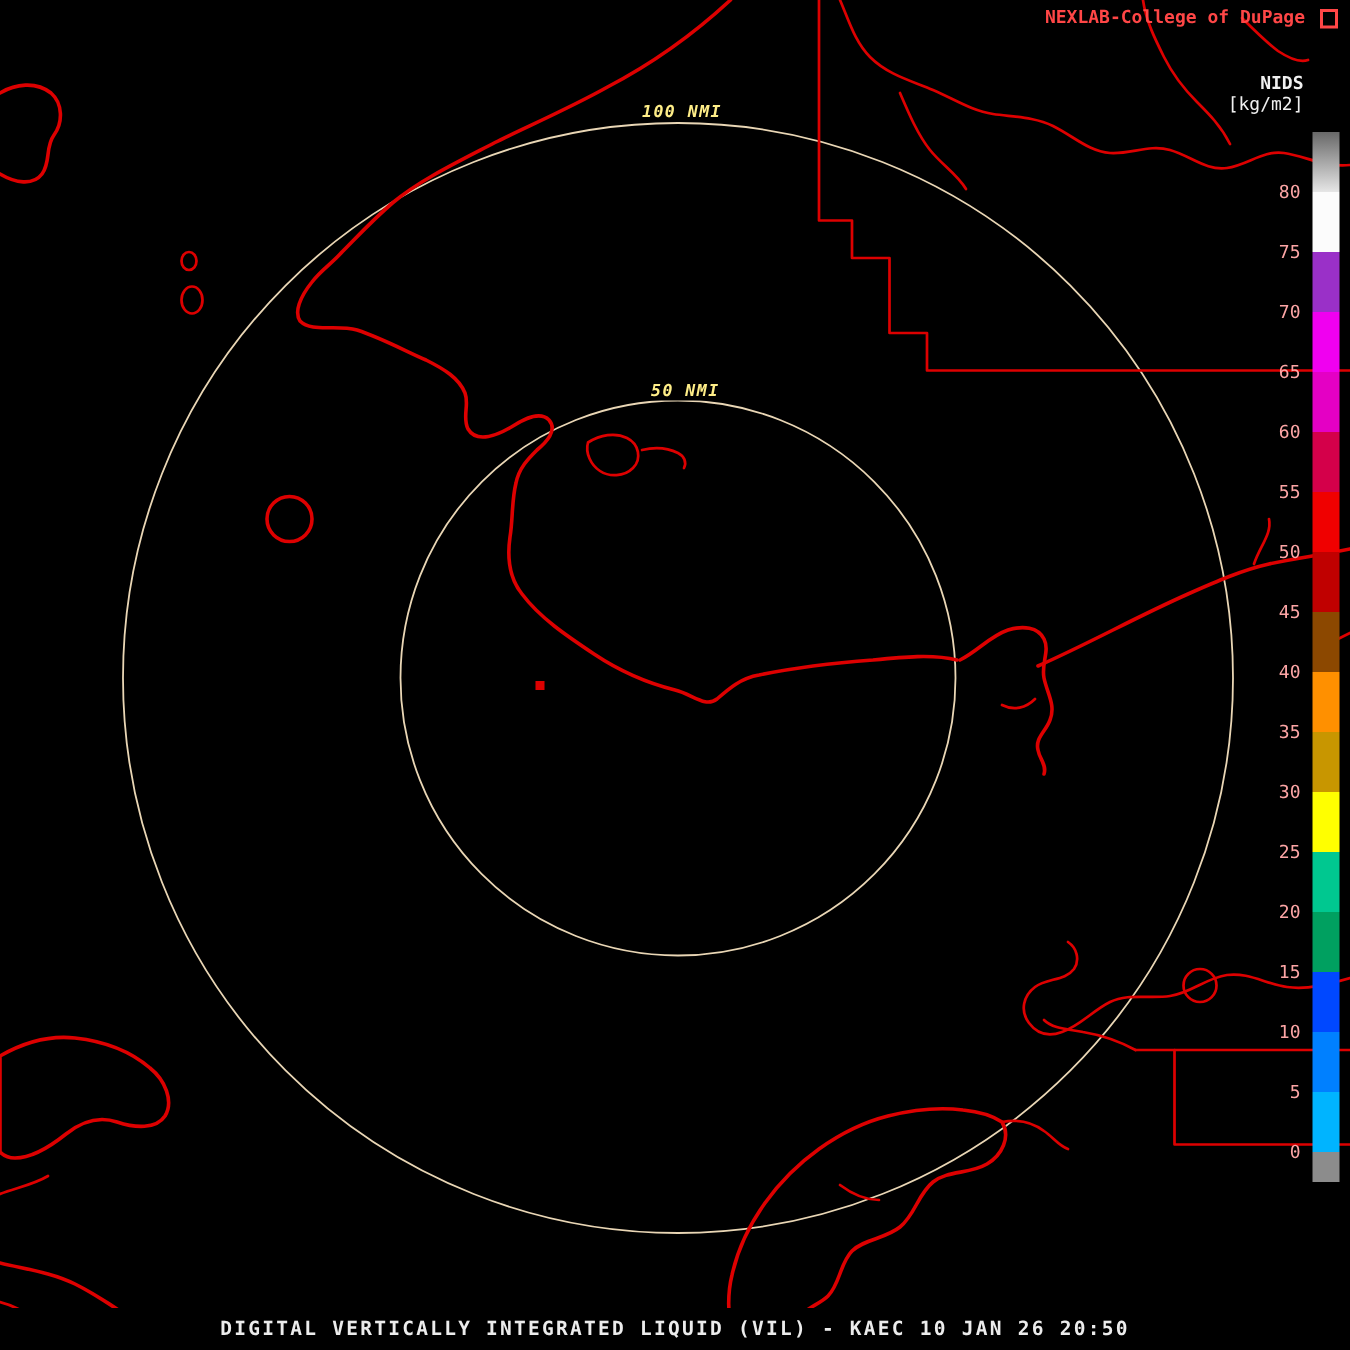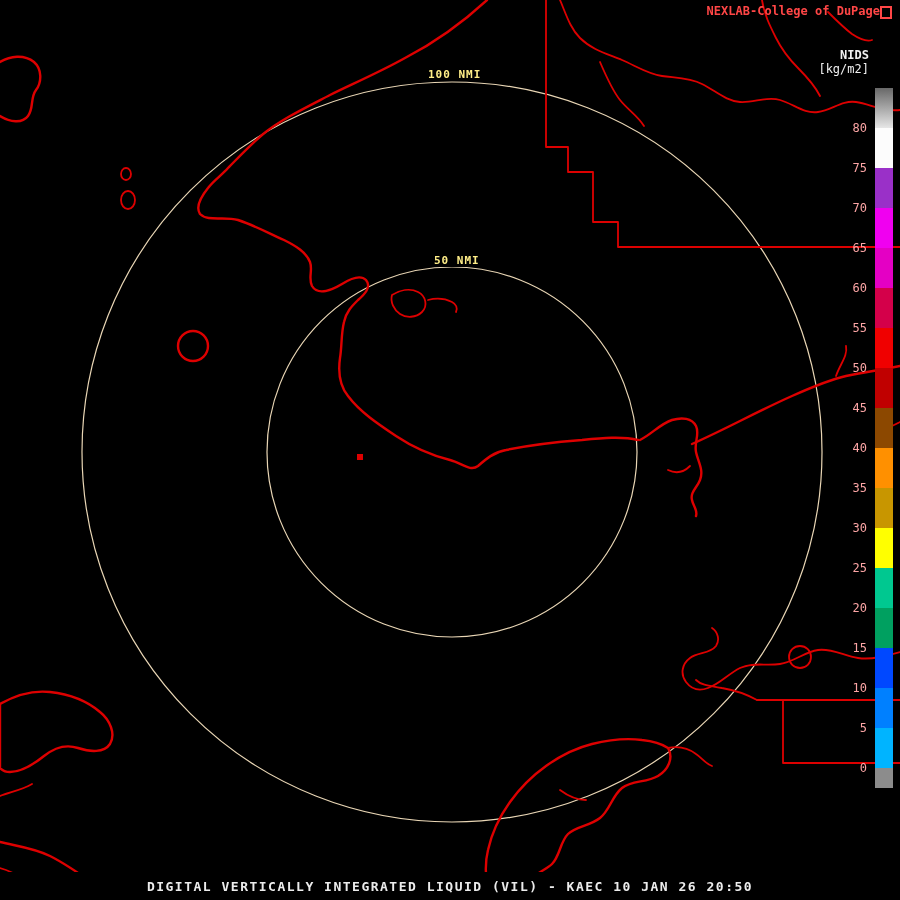--- a/index.html
+++ b/index.html
@@ -3,22 +3,22 @@
 <meta charset="utf-8">
 <style>
   html,body{margin:0;padding:0;background:#000;}
   body{width:900px;height:900px;position:relative;overflow:hidden;
        font-family:"DejaVu Sans Mono", monospace;}
   #map-svg{position:absolute;left:0;top:0;z-index:1;}
   .geo{fill:none;stroke:#dd0000;stroke-width:2.4;stroke-linejoin:round;stroke-linecap:round;}
   .geo.thin{stroke-width:1.8;}
   .ring{fill:none;stroke:#e9d6b5;stroke-width:1.2;}
   .ring-label{position:absolute;z-index:3;color:#ffee88;background:#000;
-              font-size:11px;font-weight:bold;padding:0 4px;letter-spacing:1px;}
-  #brand{position:absolute;top:4px;right:20px;z-index:3;color:#ff4646;
+              font-size:11px;font-weight:bold;font-style:italic;padding:0 4px;letter-spacing:1px;}
+  #brand{position:absolute;top:4px;right:30px;z-index:3;color:#ff4646;
          font-size:12px;font-weight:bold;letter-spacing:0px;}
   #brand-mark{position:absolute;top:6px;right:8px;z-index:3;width:8px;height:9px;
               border:2px solid #ff4646;}
   #cb-title{position:absolute;top:48px;right:31px;z-index:3;color:#f0f0f0;
             font-size:12px;font-weight:bold;text-align:center;}
   #cb-units{position:absolute;top:62px;right:31px;z-index:3;color:#f0f0f0;
             font-size:12px;text-align:right;}
   #cb-bar{position:absolute;top:88px;right:7px;width:18px;z-index:3;}
   #cb-cap{width:18px;height:40px;}
   .cb-seg{width:18px;height:40px;}

